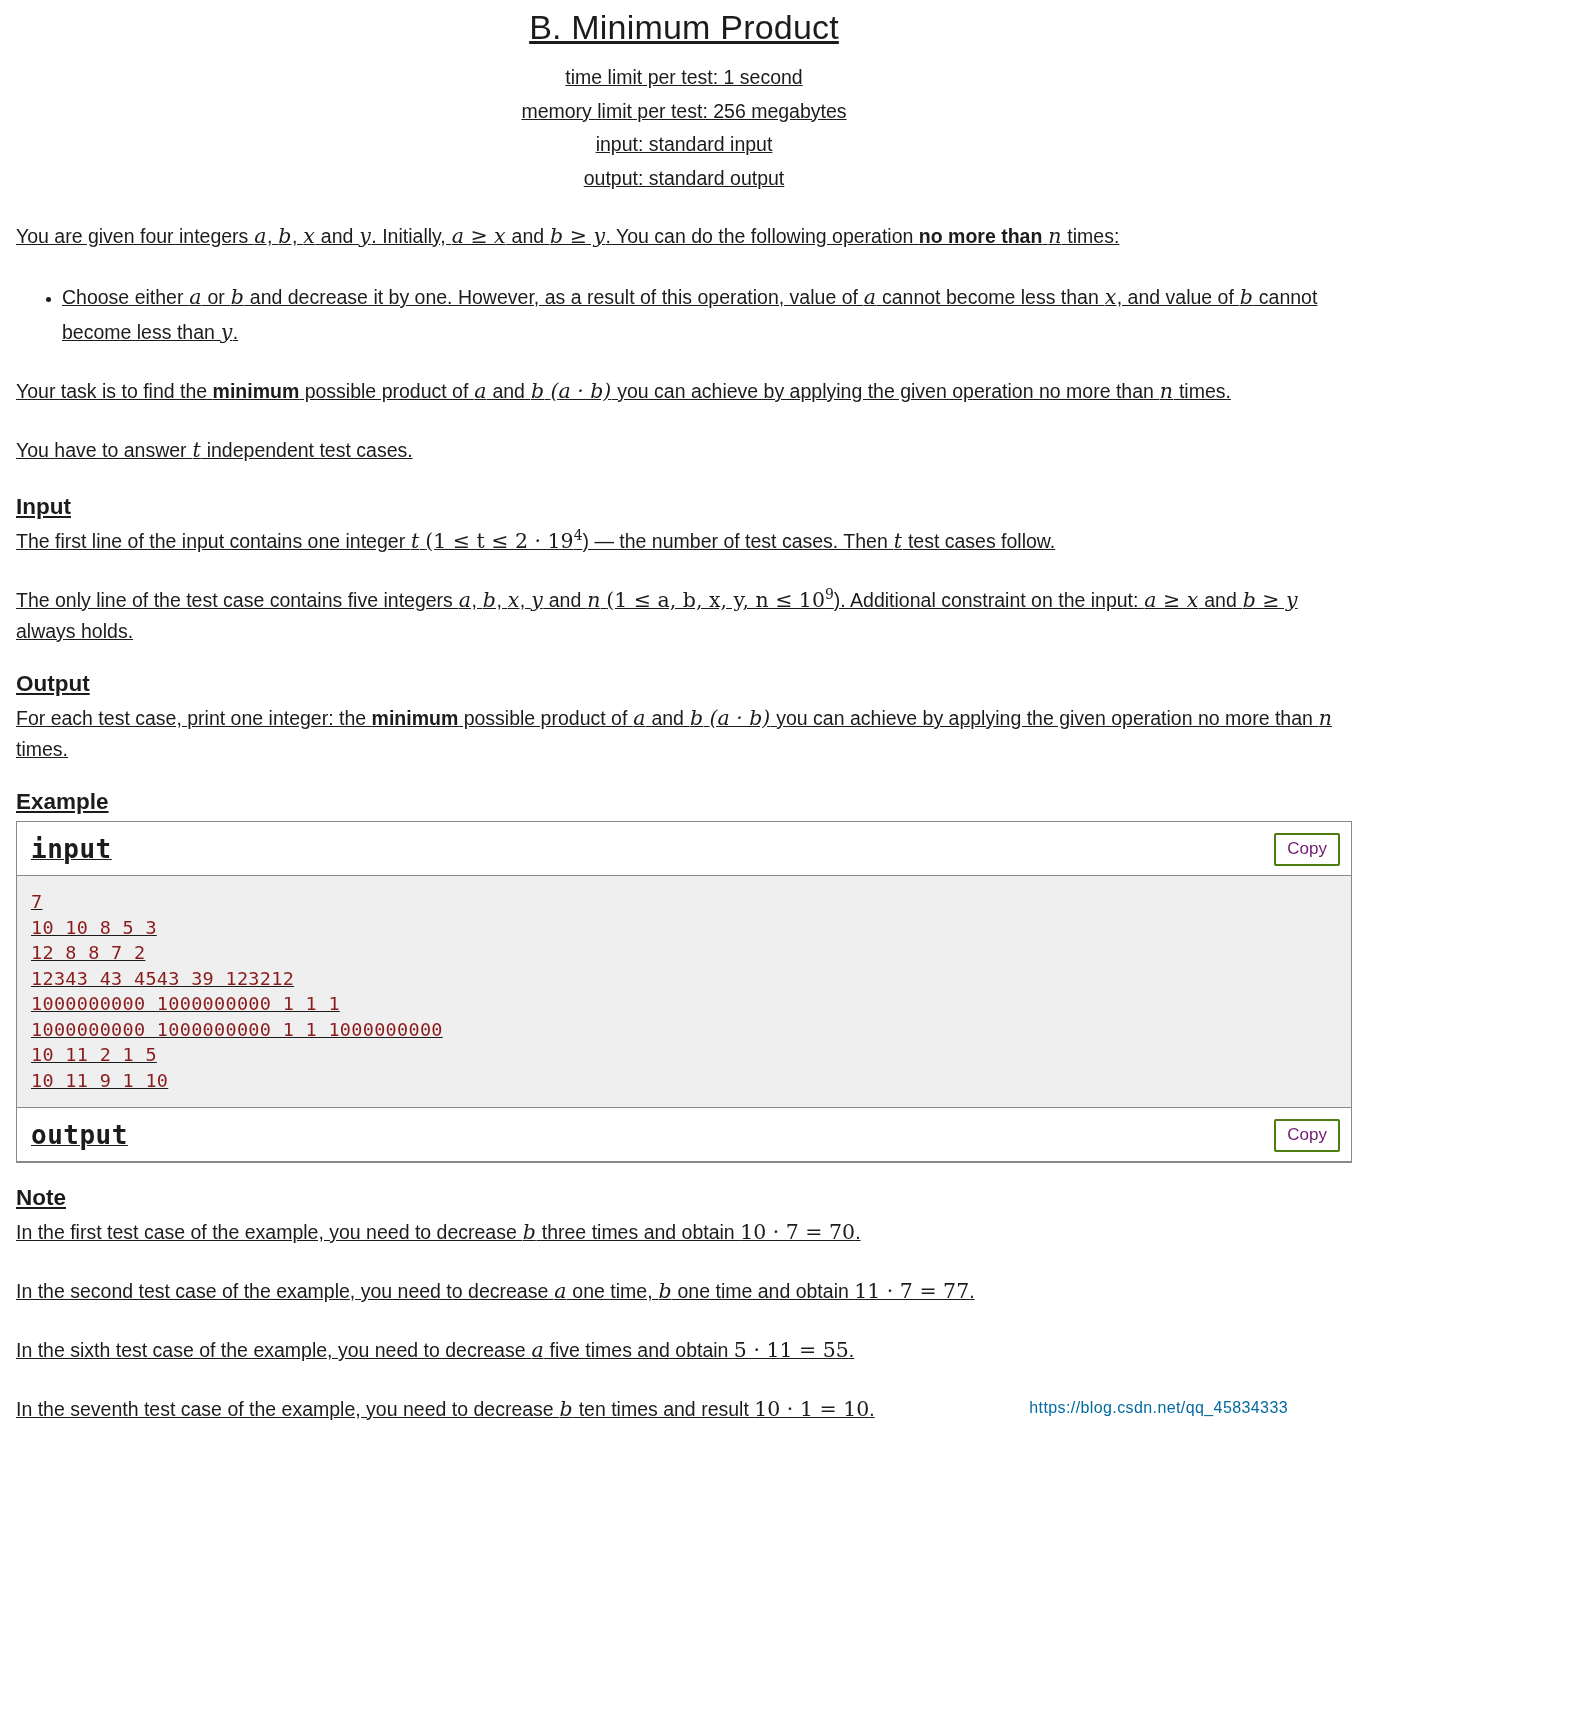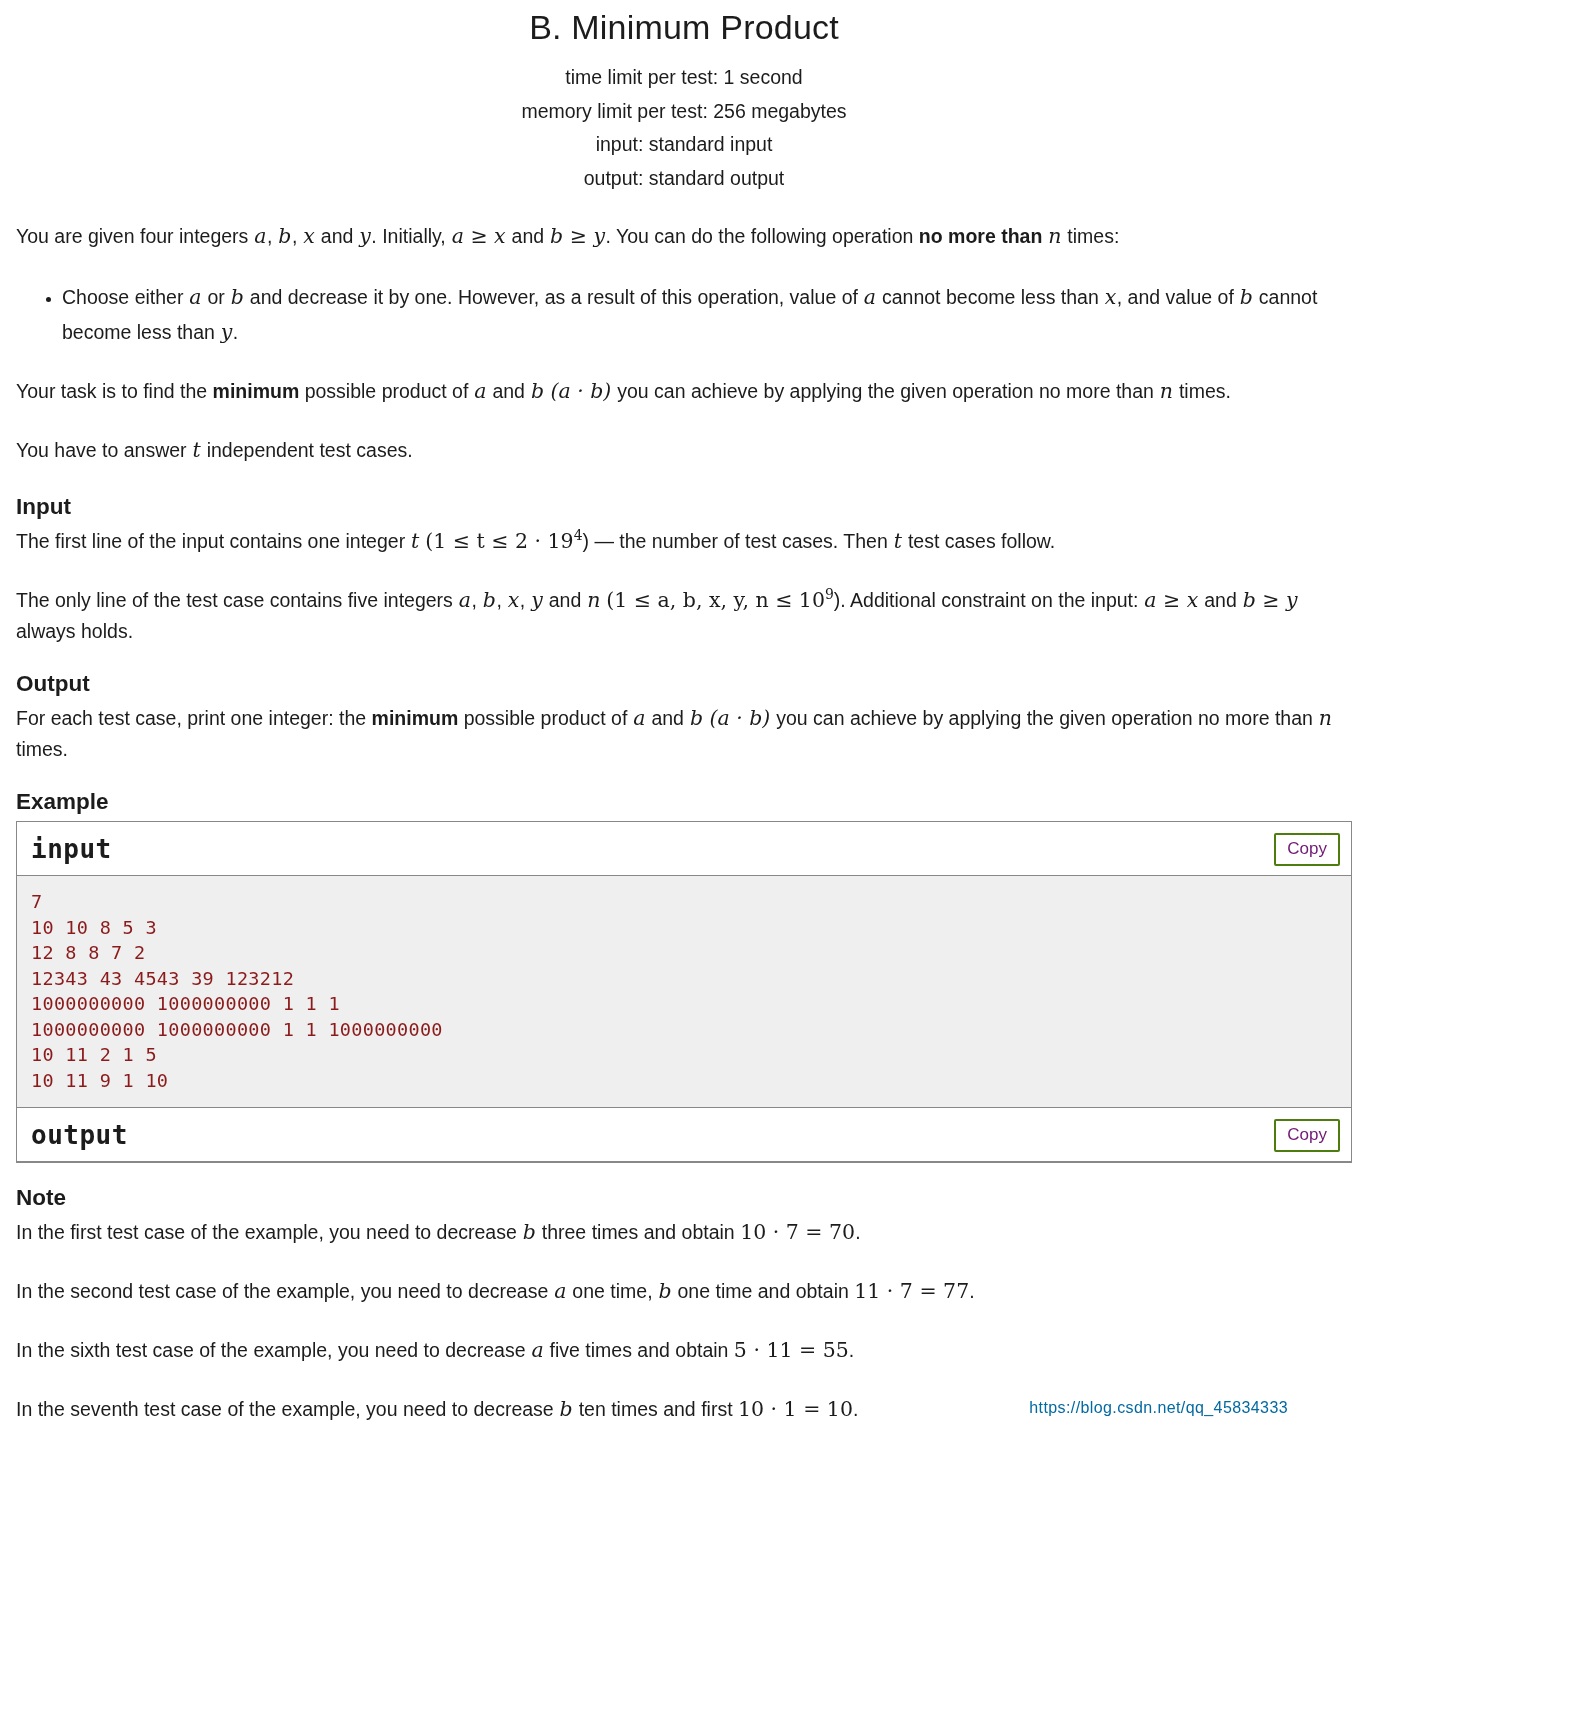--- a/index.html
+++ b/index.html
@@ -13,20 +13,21 @@
     font-family: "Liberation Sans", sans-serif;
     color: #1c1c1c;
     position: relative;
     overflow: hidden;
   }
   .page {
     position: relative;
     width: 1368px;
     padding: 0;
     box-sizing: border-box;
+    text-decoration: underline;
   }
   
   .title {
     text-align: center;
     font-size: 34px;
     font-weight: 400;
     color: #1c1c1c;
     margin: 8px 0 14px 0;
     letter-spacing: 0.2px;
   }
@@ -220,19 +221,19 @@
 
     <div class="note-block">
       <h2 class="section">Note</h2>
 
       <p class="para"><span>In the first test case of the example, you need to decrease </span><span class="m">b</span><span> three times and obtain </span><span class="mr">10 · 7 = 70</span><span>.</span></p>
 
       <p class="para"><span>In the second test case of the example, you need to decrease </span><span class="m">a</span><span> one time, </span><span class="m">b</span><span> one time and obtain </span><span class="mr">11 · 7 = 77</span><span>.</span></p>
 
       <p class="para"><span>In the sixth test case of the example, you need to decrease </span><span class="m">a</span><span> five times and obtain </span><span class="mr">5 · 11 = 55</span><span>.</span></p>
 
-      <p class="para"><span>In the seventh test case of the example, you need to decrease </span><span class="m">b</span><span> ten times and first </span><span class="mr">10 · 1 = 10</span><span>.</span></p>
+      <p class="para"><span>In the seventh test case of the example, you need to decrease </span><span class="m">b</span><span> ten times and result </span><span class="mr">10 · 1 = 10</span><span>.</span></p>
     </div>
 
   </div>
 
   <div class="watermark">https://blog.csdn.net/qq_45834333</div>
 </div>
 
 </body></html>

